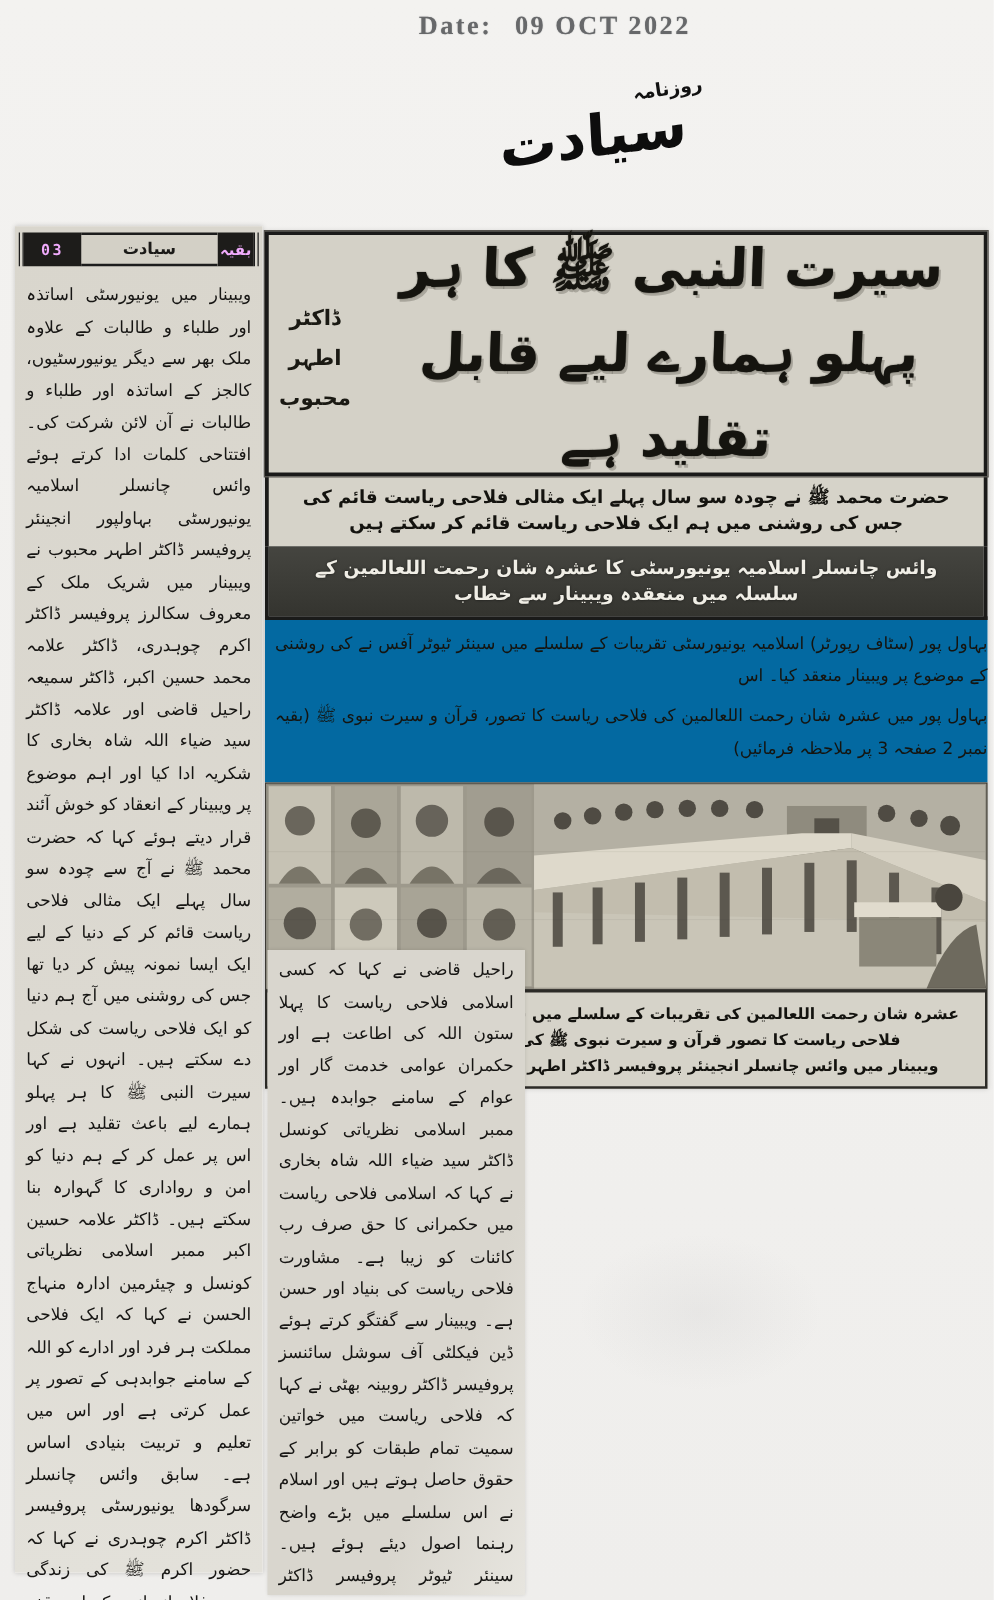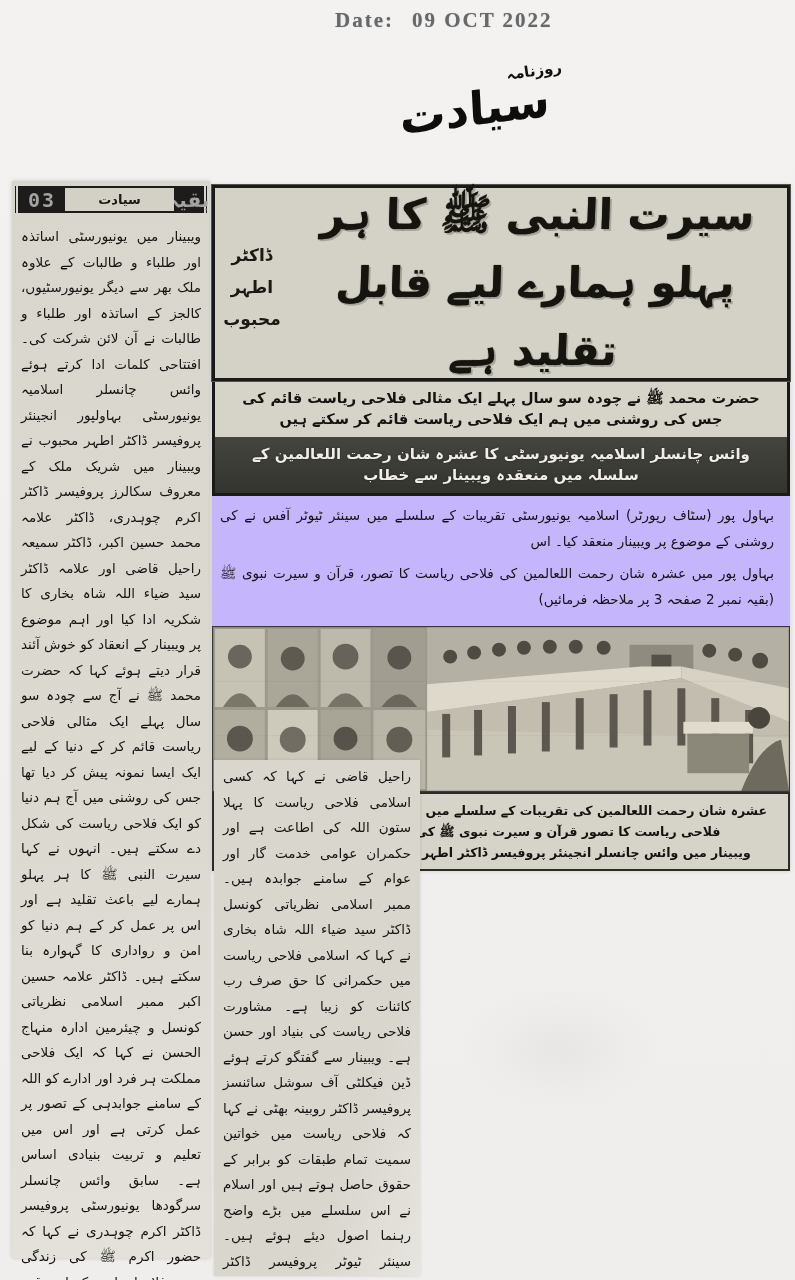--- a/index.html
+++ b/index.html
@@ -38,21 +38,21 @@
   .leftcol{
     position:absolute;left:12px;top:181px;width:198px;height:1077px;
     background:linear-gradient(#d9d6cd,#dcd9d1 60%,#e3e1da);
     box-shadow:0 0 4px rgba(0,0,0,.18);
   }
   .leftcol .bar{
     display:flex;align-items:stretch;height:27px;margin:5px 3px 4px 3px;
     border-left:4px double #1c1c1c;border-right:4px double #1c1c1c;direction:rtl;
   }
   .leftcol .bar .blackbox{
-    background:#1d1c1a;color:#a3a3a3;font-weight:bold;font-size:20px;
+    background:#1d1c1a;color:#f0abfc;font-weight:bold;font-size:12px;
     display:flex;align-items:center;justify-content:center;
   }
   .leftcol .bar .remainder{width:29px;}
   .leftcol .bar .pagenum{width:46px;font-family:"DejaVu Sans Mono",monospace;letter-spacing:2px;}
   .leftcol .bar .mid{
     flex:1;display:flex;align-items:center;justify-content:center;
     border-top:2px solid #1c1c1c;border-bottom:2px solid #1c1c1c;
     font-size:13px;font-weight:bold;background:#d3d0c6;
   }
   .leftcol .body{
@@ -86,21 +86,21 @@
     padding:7px 10px;direction:rtl;text-align:center;
     font-size:14.5px;font-weight:bold;line-height:1.45;color:#14130f;
   }
   .subdark{
     background:linear-gradient(#454540,#34342f);color:#f0eee6;
     border:3px solid #1a1a19;border-top:0;padding:7px 24px;direction:rtl;
     text-align:center;font-size:15px;font-weight:bold;line-height:1.4;
     text-shadow:0 0 2px rgba(0,0,0,.6);
   }
   .intro{
-    background:#c4b5fd;padding:6px 16px 8px 8px;direction:rtl;text-align:justify;
+    background:#0369a1;padding:6px 0 8px 8px;direction:rtl;text-align:justify;
     font-size:13.5px;line-height:26px;color:#15140f;
   }
   .intro p{margin:0 0 6px 0;}
   .photo{display:block;width:578px;height:166px;border:1px solid #3c3a35;box-sizing:border-box;background:#aba799;}
   .captionbox{
     border:2px solid #2c2b27;background:#d6d3c9;direction:rtl;text-align:center;
     padding:6px 8px;font-size:12.5px;line-height:21px;font-weight:bold;color:#14130f;
   }
   
   .contcol{

